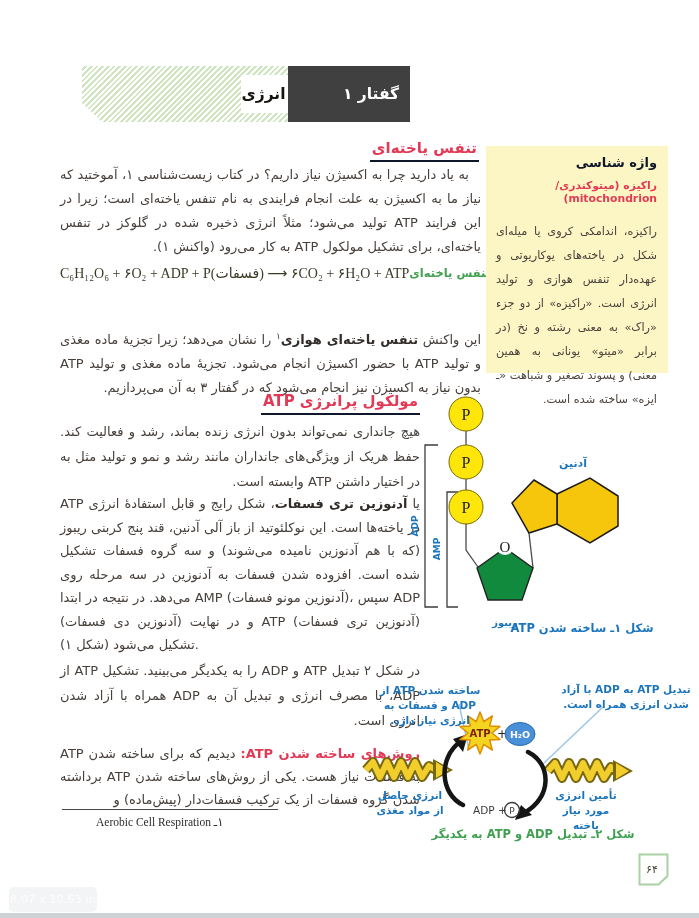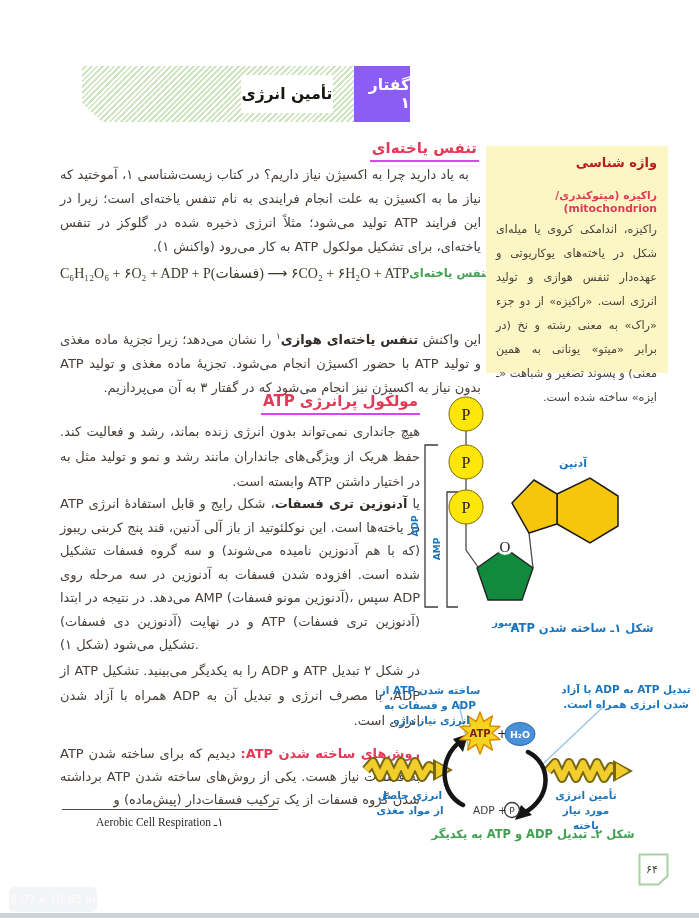--- a/index.html
+++ b/index.html
@@ -6,44 +6,44 @@
   .page{position:relative;width:699px;height:918px;background:#ffffff;overflow:hidden;
         font-family:"DejaVu Sans",sans-serif;color:#463f3a;}
   .abs{position:absolute;}
   .rtl{direction:rtl;unicode-bidi:plaintext;}
   .just{text-align:justify;}
   
   .banner{left:82px;top:66px;width:328px;height:56px;
           clip-path:polygon(0 0,100% 0,100% 100%,20px 100%,0 calc(100% - 19px));}
   .banner-hatch{position:absolute;inset:0;
           background:repeating-linear-gradient(135deg,#ffffff 0 2px,#cfe5c0 2px 4px);}
-  .banner-solid{position:absolute;right:0;top:0;width:56px;height:100%;background:#8b5cf6;
+  .banner-solid{position:absolute;right:0;top:0;width:78px;height:100%;background:#404040;
           display:flex;align-items:center;justify-content:center;color:#ffffff;
-          font-weight:bold;font-size:15.5px;}
+          font-weight:bold;font-size:15.5px;padding-left:44px;}
   .banner-titlebox{position:absolute;right:77px;top:9px;width:92px;height:38px;background:#ffffff;
           display:flex;align-items:center;justify-content:center;color:#17130f;
           font-weight:bold;font-size:15.5px;}
   
-  .red-head{color:#e23a56;font-weight:bold;font-size:15px;border-bottom:2px solid #d946ef;
+  .red-head{color:#e23a56;font-weight:bold;font-size:15px;border-bottom:2px solid #0f172a;
             padding:0 2px 3px 2px;text-align:center;}
   .body-txt{font-size:13px;line-height:24px;}
   .body-txt b{color:#332d29;}
   .p1{left:60px;top:163px;width:421px;text-indent:12px;}
   .p2{left:60px;top:300px;width:421px;margin-top:24px;}
   .eq-row{left:60px;top:260px;width:421px;height:26px;display:flex;direction:ltr;
           align-items:center;justify-content:space-between;}
   .equation{font-family:"Liberation Serif","DejaVu Sans",serif;font-size:14px;color:#3a3a26;
             direction:ltr;unicode-bidi:plaintext;white-space:nowrap;}
   .eq-label{color:#43a051;font-weight:bold;font-size:11.5px;white-space:nowrap;}
   sup.fn{font-size:9px;vertical-align:super;}
   
   .glossary{left:486px;top:146px;width:182px;height:227px;background:#fcf6c5;
             box-sizing:border-box;padding:9px 11px 8px 10px;}
-  .glossary-title{color:#b91c1c;font-weight:bold;font-size:13px;margin-bottom:19px;}
-  .glossary-term{color:#e23a56;font-weight:bold;font-size:10.8px;margin-bottom:3px;}
+  .glossary-title{color:#0f172a;font-weight:bold;font-size:13px;margin-bottom:9px;}
+  .glossary-term{color:#e23a56;font-weight:bold;font-size:10.8px;margin-bottom:15px;}
   .glossary-body{font-size:11.3px;line-height:24px;color:#4a423c;text-align:justify;}
   
   .h-atp{top:392px;right:279px;}
   .p3{left:60px;top:419px;width:360px;line-height:25px;}
   .p4{left:60px;top:492px;width:360px;line-height:23.5px;}
   .p5{left:60px;top:658px;width:360px;line-height:25px;}
   .p6{left:60px;top:742px;width:360px;line-height:23px;}
   .red-lead{color:#e23a56;font-weight:bold;}
   
   .fig-cap-blue{color:#1c75bc;font-weight:bold;font-size:11.5px;text-align:center;}

